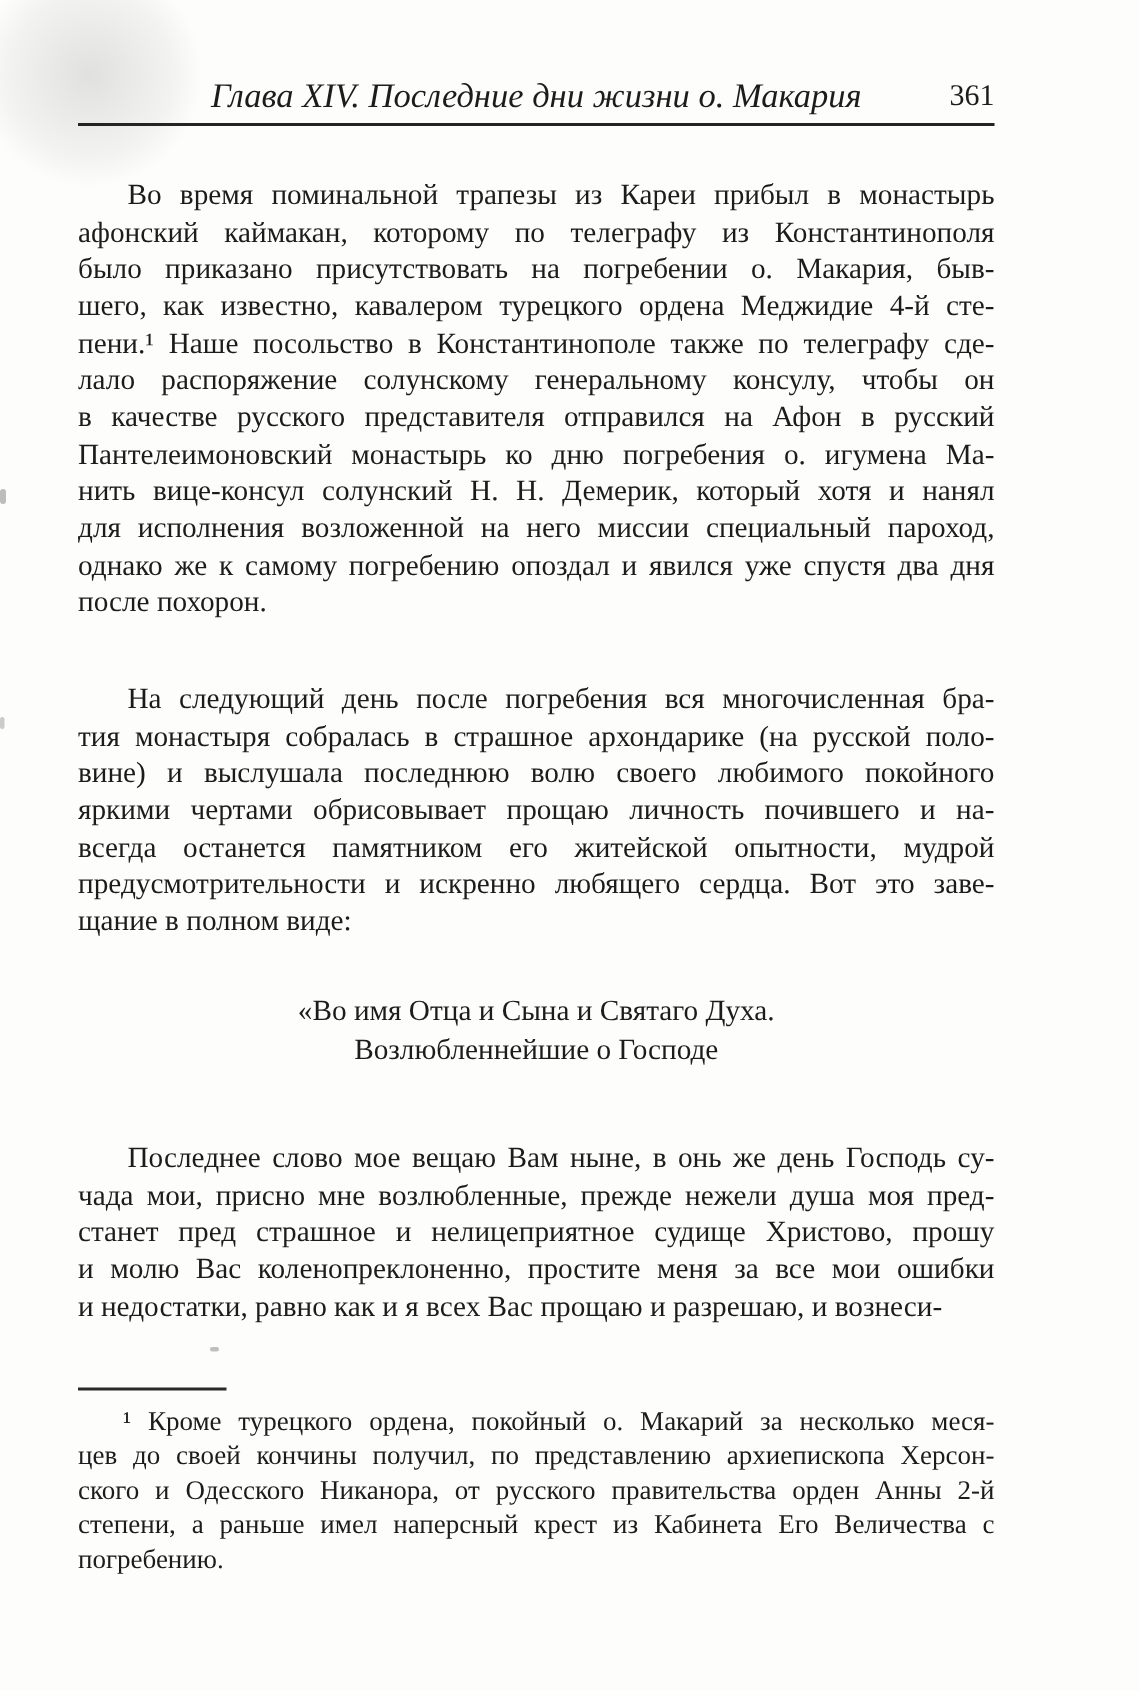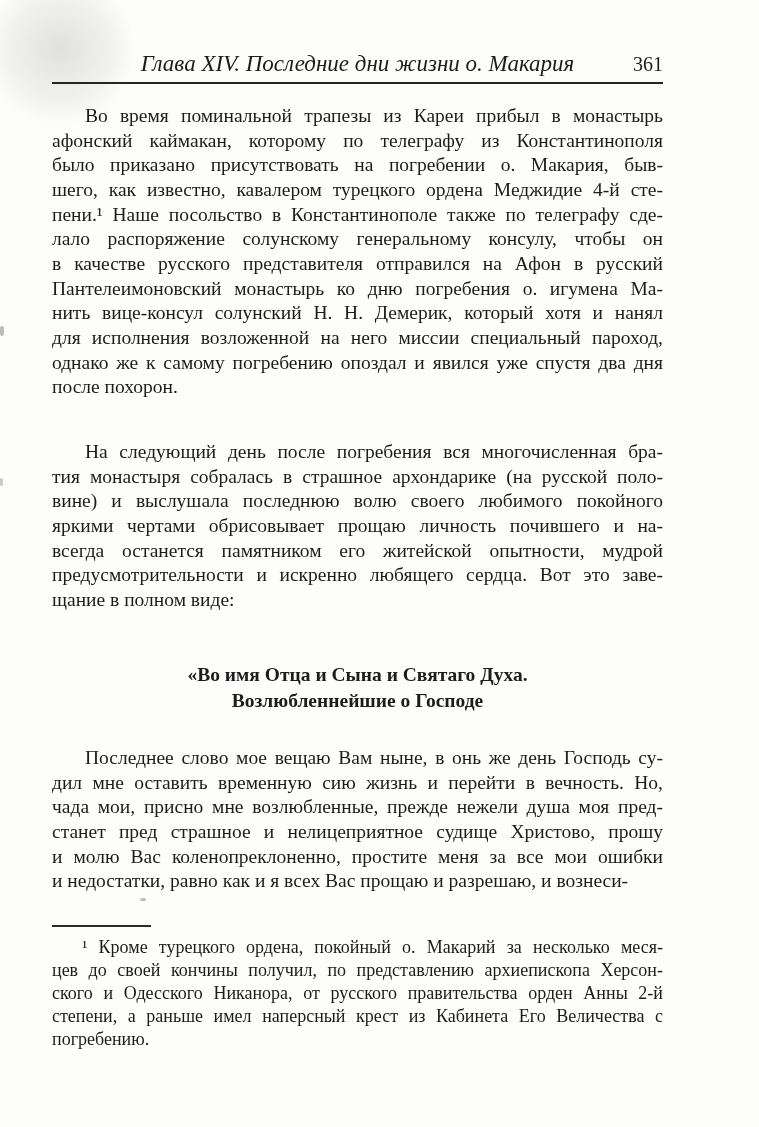--- a/index.html
+++ b/index.html
@@ -57,28 +57,28 @@
   .tblock {
     position: absolute; left: 52px; width: 611px;
     font-size: 19.5px;
     line-height: 24.65px;
   }
   .tline {
     white-space: nowrap;
     text-align: justify;
     text-align-last: justify;
   }
-  .para-body .tline:first-child { padding-left: 33px; }
+  .para-body .tline:first-child { padding-left: 33px; margin-top: 15px; }
   .para-body .tline:last-child { text-align-last: left; }
 
   #paragraph-1 { top: 104px; }
   #paragraph-2 { top: 440px; }
 
   #testament-heading { top: 662px; line-height: 25.8px; }
-  #testament-heading .tline { text-align: center; text-align-last: center; font-weight: bold; }
+  #testament-heading .tline { text-align: center; text-align-last: center; }
 
   #paragraph-3 { top: 746px; }
 
   
   .footnote-rule {
     position: absolute; left: 52px; top: 925px;
     width: 99px; height: 2px;
     background: #2a2a2a;
   }
   .footnote {
@@ -126,21 +126,20 @@
     <div class="tline">щание в полном виде:</div>
   </div>
 
 <div id="testament-heading" class="tblock">
     <div class="tline">«Во имя Отца и Сына и Святаго Духа.</div>
     <div class="tline">Возлюбленнейшие о Господе</div>
   </div>
 
 <div id="paragraph-3" class="tblock para-body">
     <div class="tline">Последнее слово мое вещаю Вам ныне, в онь же день Господь су-</div>
-    <div class="tline">дил мне оставить временную сию жизнь и перейти в вечность. Но,</div>
     <div class="tline">чада мои, присно мне возлюбленные, прежде нежели душа моя пред-</div>
     <div class="tline">станет пред страшное и нелицеприятное судище Христово, прошу</div>
     <div class="tline">и молю Вас коленопреклоненно, простите меня за все мои ошибки</div>
     <div class="tline">и недостатки, равно как и я всех Вас прощаю и разрешаю, и вознеси-</div>
   </div>
 
 <div class="footnote-rule"></div>
 <div class="footnote">
     <div class="tline">¹ Кроме турецкого ордена, покойный о. Макарий за несколько меся-</div>
     <div class="tline">цев до своей кончины получил, по представлению архиепископа Херсон-</div>

